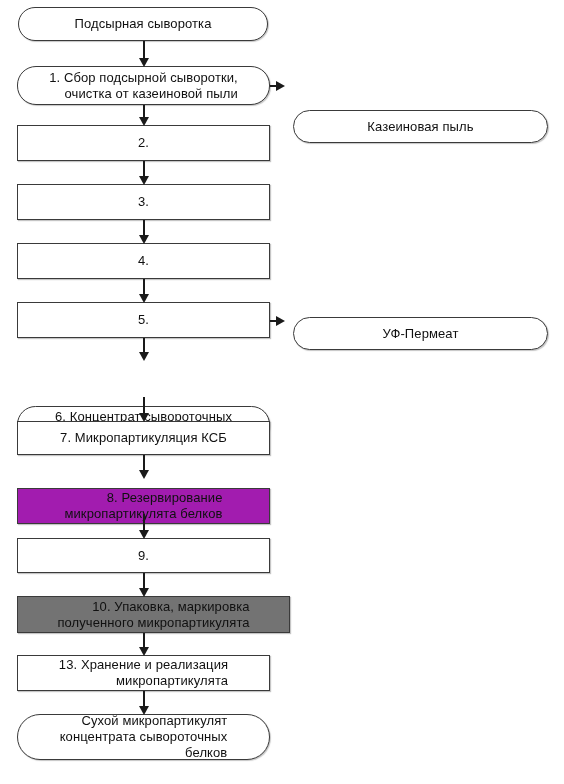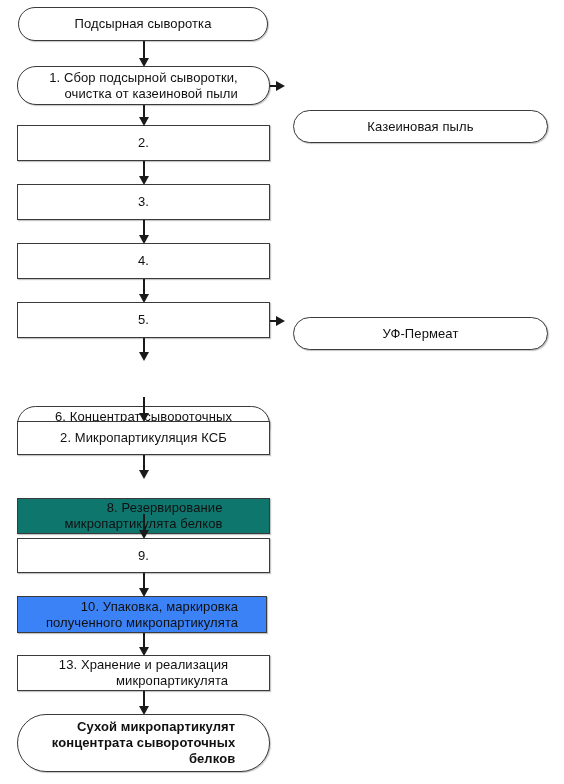--- a/index.html
+++ b/index.html
@@ -90,38 +90,38 @@
         <span class="label">5.</span>
       </div>
       <div class="node rounded" style="left: 293px; top: 304px; width: 255px; height: 33px; border-color: rgb(58, 58, 58); background: rgb(255, 255, 255); color: rgb(16, 16, 16); margin-top: 13px;">
         <span class="label">УФ-Пермеат</span>
       </div>
       <div class="node rounded" style="left: 17px; top: 360px; width: 253px; height: 37px; border-color: rgb(58, 58, 58); background: rgb(255, 255, 255); color: rgb(16, 16, 16); margin-top: 46px;">
         <span class="label">6. Концентрат сывороточных
 белков</span>
       </div>
       <div class="node" style="left: 17px; top: 421px; width: 253px; height: 34px; border-color: rgb(58, 58, 58); background: rgb(255, 255, 255); color: rgb(16, 16, 16);">
-        <span class="label">2. Микропартикуляция КСБ</span>
+        <span class="label">7. Микропартикуляция КСБ</span>
       </div>
-      <div class="node" style="left: 17px; top: 498px; width: 253px; height: 36px; border-color: rgb(58, 58, 58); background: #0f766e; color: rgb(16, 16, 16);">
+      <div class="node" style="left: 17px; top: 488px; width: 253px; height: 36px; border-color: rgb(58, 58, 58); background: #a21caf; color: rgb(16, 16, 16);">
         <span class="label">8. Резервирование
 микропартикулята белков</span>
       </div>
       <div class="node" style="left: 17px; top: 538px; width: 253px; height: 35px; border-color: rgb(58, 58, 58); background: rgb(255, 255, 255); color: rgb(16, 16, 16);">
         <span class="label">9.</span>
       </div>
-      <div class="node" style="left: 17px; top: 596px; width: 250px; height: 37px; border-color: rgb(58, 58, 58); background: #3b82f6; color: rgb(16, 16, 16);">
+      <div class="node" style="left: 17px; top: 596px; width: 273px; height: 37px; border-color: rgb(58, 58, 58); background: #737373; color: rgb(16, 16, 16);">
         <span class="label">10. Упаковка, маркировка
 полученного микропартикулята</span>
       </div>
       <div class="node" style="left: 17px; top: 655px; width: 253px; height: 36px; border-color: rgb(58, 58, 58); background: rgb(255, 255, 255); color: rgb(16, 16, 16);">
         <span class="label">13. Хранение и реализация
 микропартикулята</span>
       </div>
-      <div class="node rounded" style="left: 17px; top: 714px; width: 253px; height: 58px; border-color: rgb(58, 58, 58); background: rgb(255, 255, 255); color: rgb(16, 16, 16); font-weight: bold;">
+      <div class="node rounded" style="left: 17px; top: 714px; width: 253px; height: 46px; border-color: rgb(58, 58, 58); background: rgb(255, 255, 255); color: rgb(16, 16, 16);">
         <span class="label">Сухой микропартикулят
 концентрата сывороточных
 белков</span>
       </div>
     </div>
   <div id="connectors-layer">
       <div class="conn v" style="left: 143px; top: 41px; height: 17px; background: rgb(26, 26, 26);"></div>
       <div class="arrow-down" style="left: 138.8px; top: 58px; border-top-color: rgb(26, 26, 26);"></div>
       <div class="conn v" style="left: 143px; top: 105px; height: 12px; background: rgb(26, 26, 26);"></div>
       <div class="arrow-down" style="left: 138.8px; top: 117px; border-top-color: rgb(26, 26, 26);"></div>

